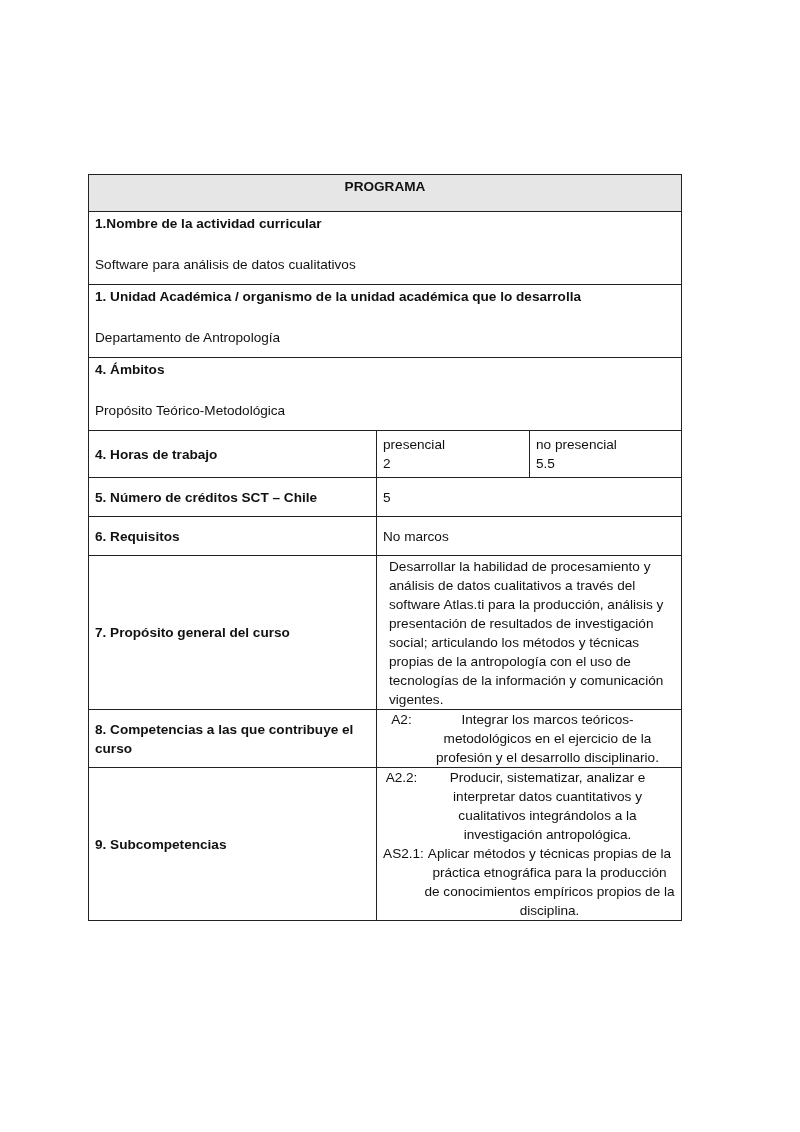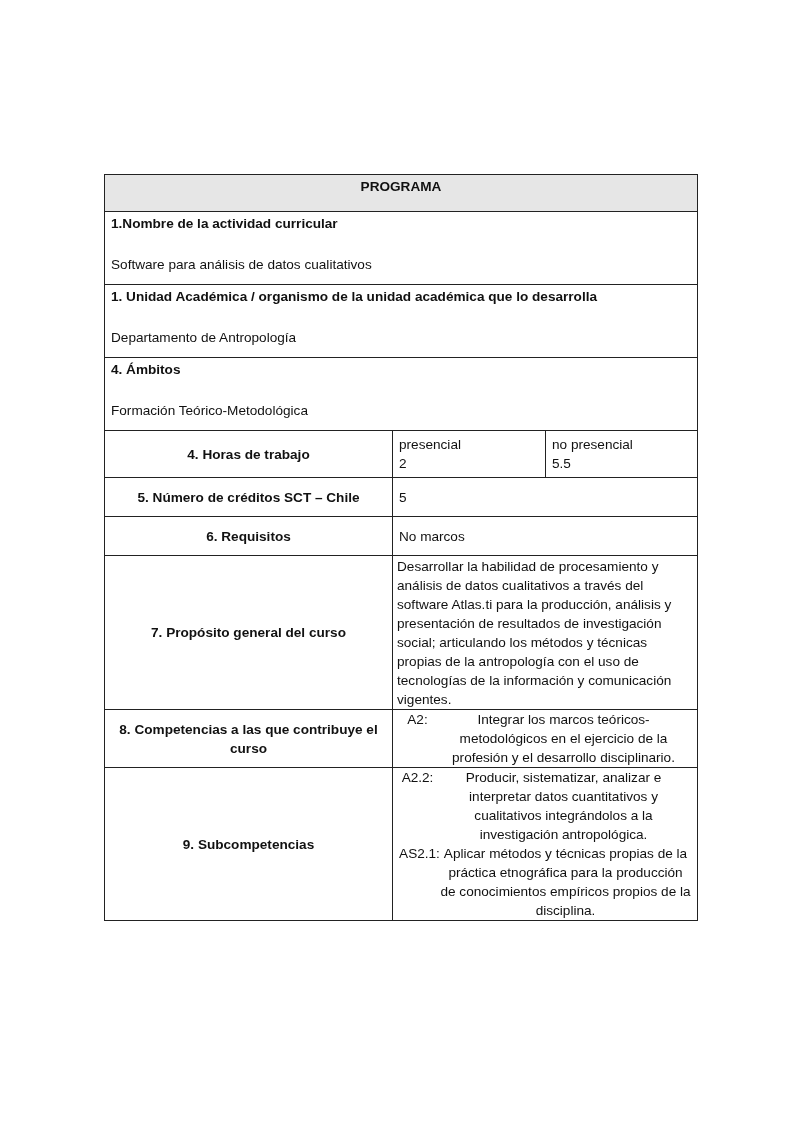--- a/index.html
+++ b/index.html
@@ -1,32 +1,32 @@
 <!DOCTYPE html>
 <html><head>
   <meta charset="utf-8">
   <style>
     html, body { margin: 0; padding: 0; background: #ffffff; }
     body { width: 800px; height: 1132px; position: relative; font-family: "Liberation Sans", sans-serif; color: #111; }
     .page { position: absolute; left: 0; top: 0; width: 800px; height: 1132px; background: #fff; }
     table.prog {
-      position: absolute; left: 104px; top: 174px; width: 593px;
+      position: absolute; left: 88px; top: 174px; width: 593px;
       border-collapse: collapse; table-layout: fixed;
       font-size: 13.6px; line-height: 19px;
     }
     table.prog td { border: 1.5px solid #222; vertical-align: middle; padding: 0 6px; }
     .hdr { background: #e6e6e6; text-align: center; font-weight: bold; height: 34px; vertical-align: top !important; padding-top: 2px !important; }
     .block { height: 70px; vertical-align: top !important; padding-top: 2px !important; }
     .block .t { font-weight: bold; }
     .block .v { margin-top: 22px; }
-    .lbl { font-weight: bold; text-align: center; }
+    .lbl { font-weight: bold; }
     .c { }
     .r4 td { height: 46px; }
     .r5 td, .r6 td { height: 38px; }
-    .r7 .txt { padding: 1px 2px 0 4px; }
+    .r7 .txt { padding: 1px 2px 0 12px; }
     .list { padding: 0 2px; }
     .li { display: flex; text-align: center; }
     .li .code { flex: 0 0 auto; }
     .li .body { flex: 1; }
     .tag-a2 { width: 37px; }
     .tag-a22 { width: 37px; }
     .tag-as21 { width: 41px; }
   </style>
 </head>
 <body>
@@ -50,21 +50,21 @@
     </tr>
     <tr>
       <td colspan="3" class="block">
         <div class="t">1. Unidad Académica / organismo de la unidad académica que lo desarrolla</div>
         <div class="v">Departamento de Antropología</div>
       </td>
     </tr>
     <tr>
       <td colspan="3" class="block">
         <div class="t">4. Ámbitos</div>
-        <div class="v">Formación Teórico-Metodológica</div>
+        <div class="v">Propósito Teórico-Metodológica</div>
       </td>
     </tr>
     <tr class="r4">
       <td class="lbl">4. Horas de trabajo</td>
       <td class="c">
         <div>presencial</div>
         <div>2</div>
       </td>
       <td class="c">
         <div>no presencial</div>

